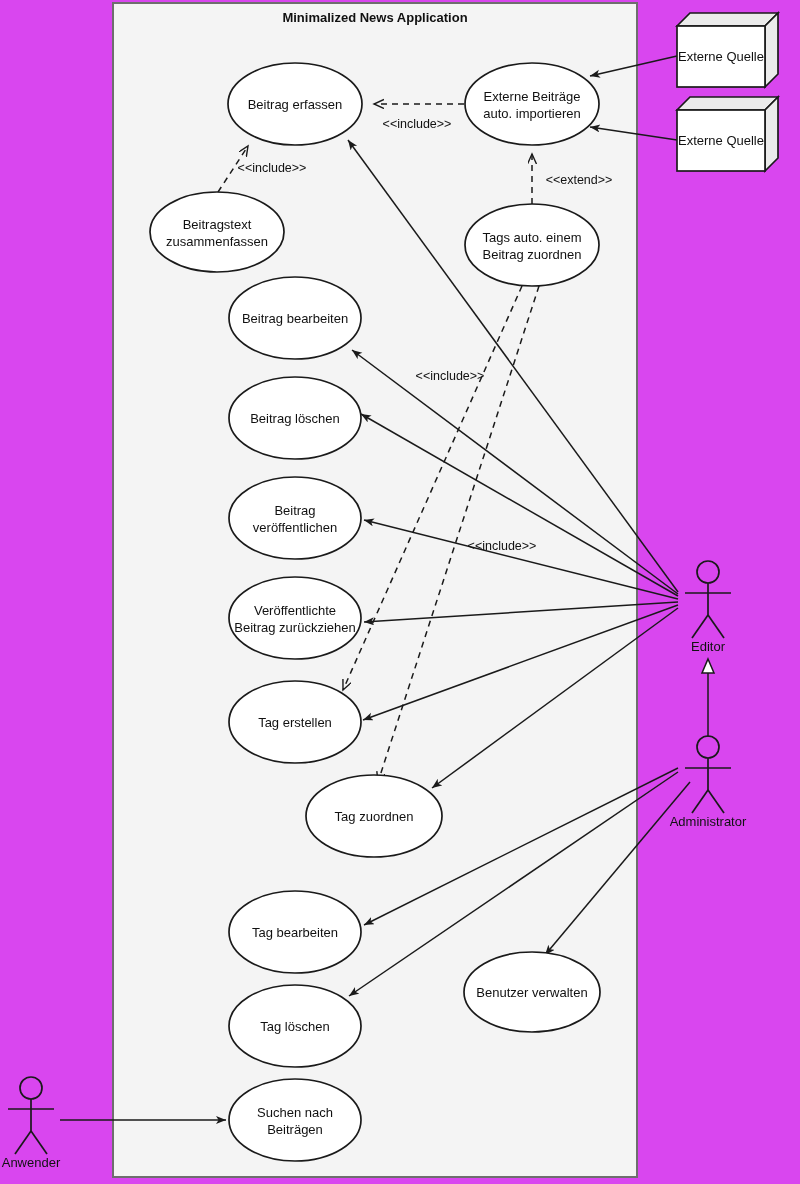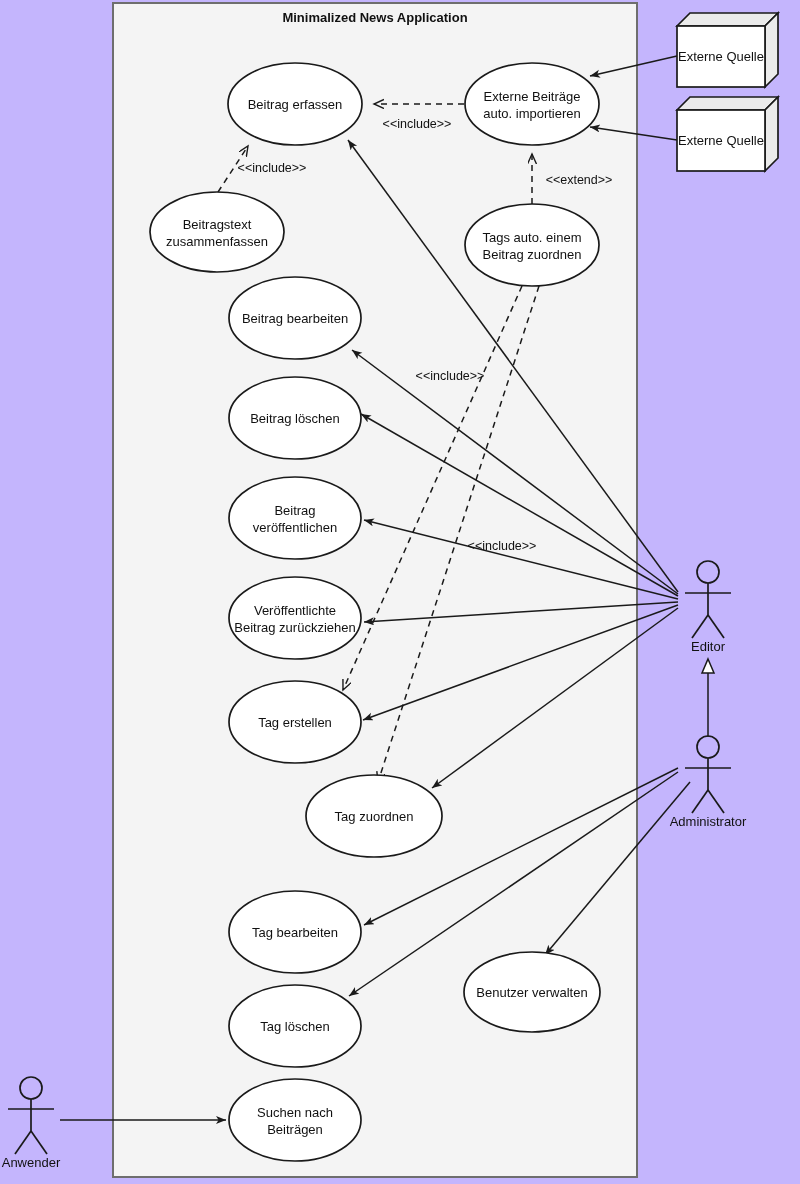--- a/index.html
+++ b/index.html
@@ -8,21 +8,21 @@
     background: #ffffff;
   }
   body {
     font-family: "Liberation Sans", sans-serif;
   }
   #stage {
     position: relative;
     width: 800px;
     height: 1184px;
     overflow: hidden;
-    background: #c4b5fd;
+    background: #d946ef;
   }
   #stage svg {
     position: absolute;
     left: 0;
     top: 0;
   }
   .sys-box {
     fill: #f4f4f4;
     stroke: #6e6e6e;
     stroke-width: 2;

